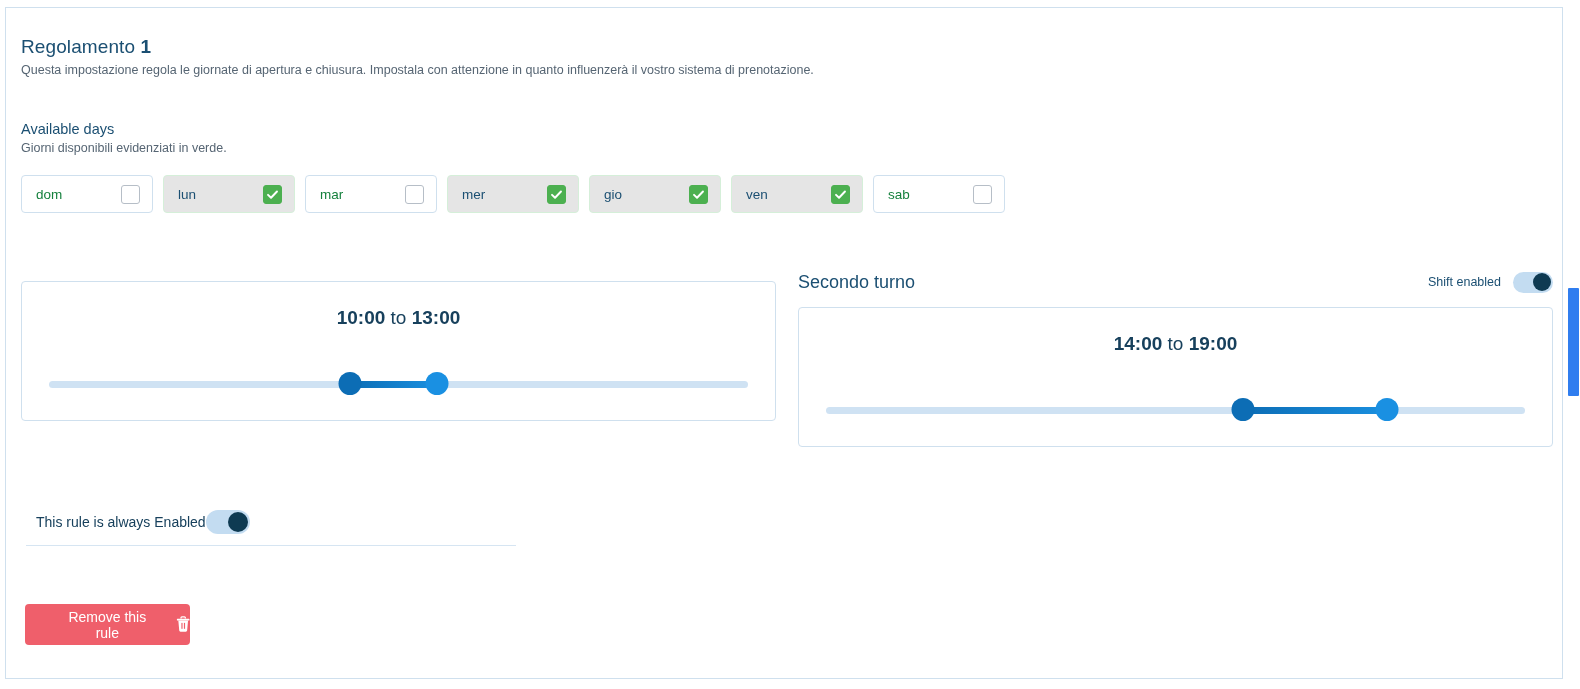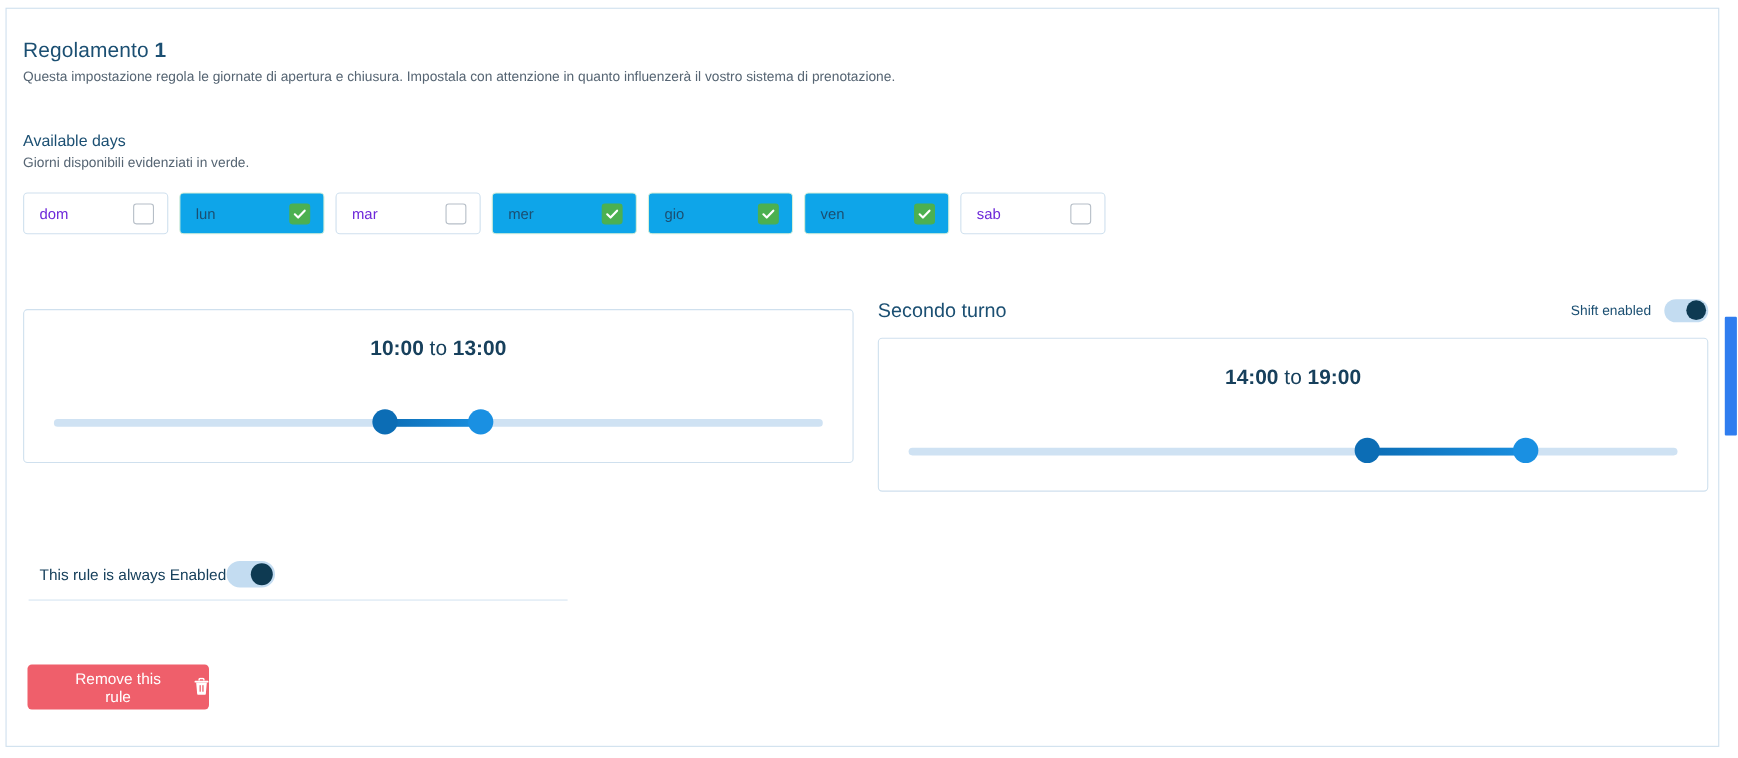--- a/index.html
+++ b/index.html
@@ -80,25 +80,25 @@
     align-items: center;
     justify-content: space-between;
     padding: 0 12px 0 14px;
     font-size: 13.5px;
     cursor: pointer;
   }
   .day-box.off {
     width: 132px;
     background: #ffffff;
     border: 1px solid #cfe0ee;
-    color: #6d28d9;
+    color: #15803d;
   }
   .day-box.on {
     width: 132px;
-    background: #0ea5e9;
+    background: #e5e5e5;
     border: 1px solid #d5efd9;
     color: #1b4f72;
   }
   .chk {
     width: 19px;
     height: 19px;
     border-radius: 3px;
     flex: 0 0 auto;
     display: flex;
     align-items: center;

